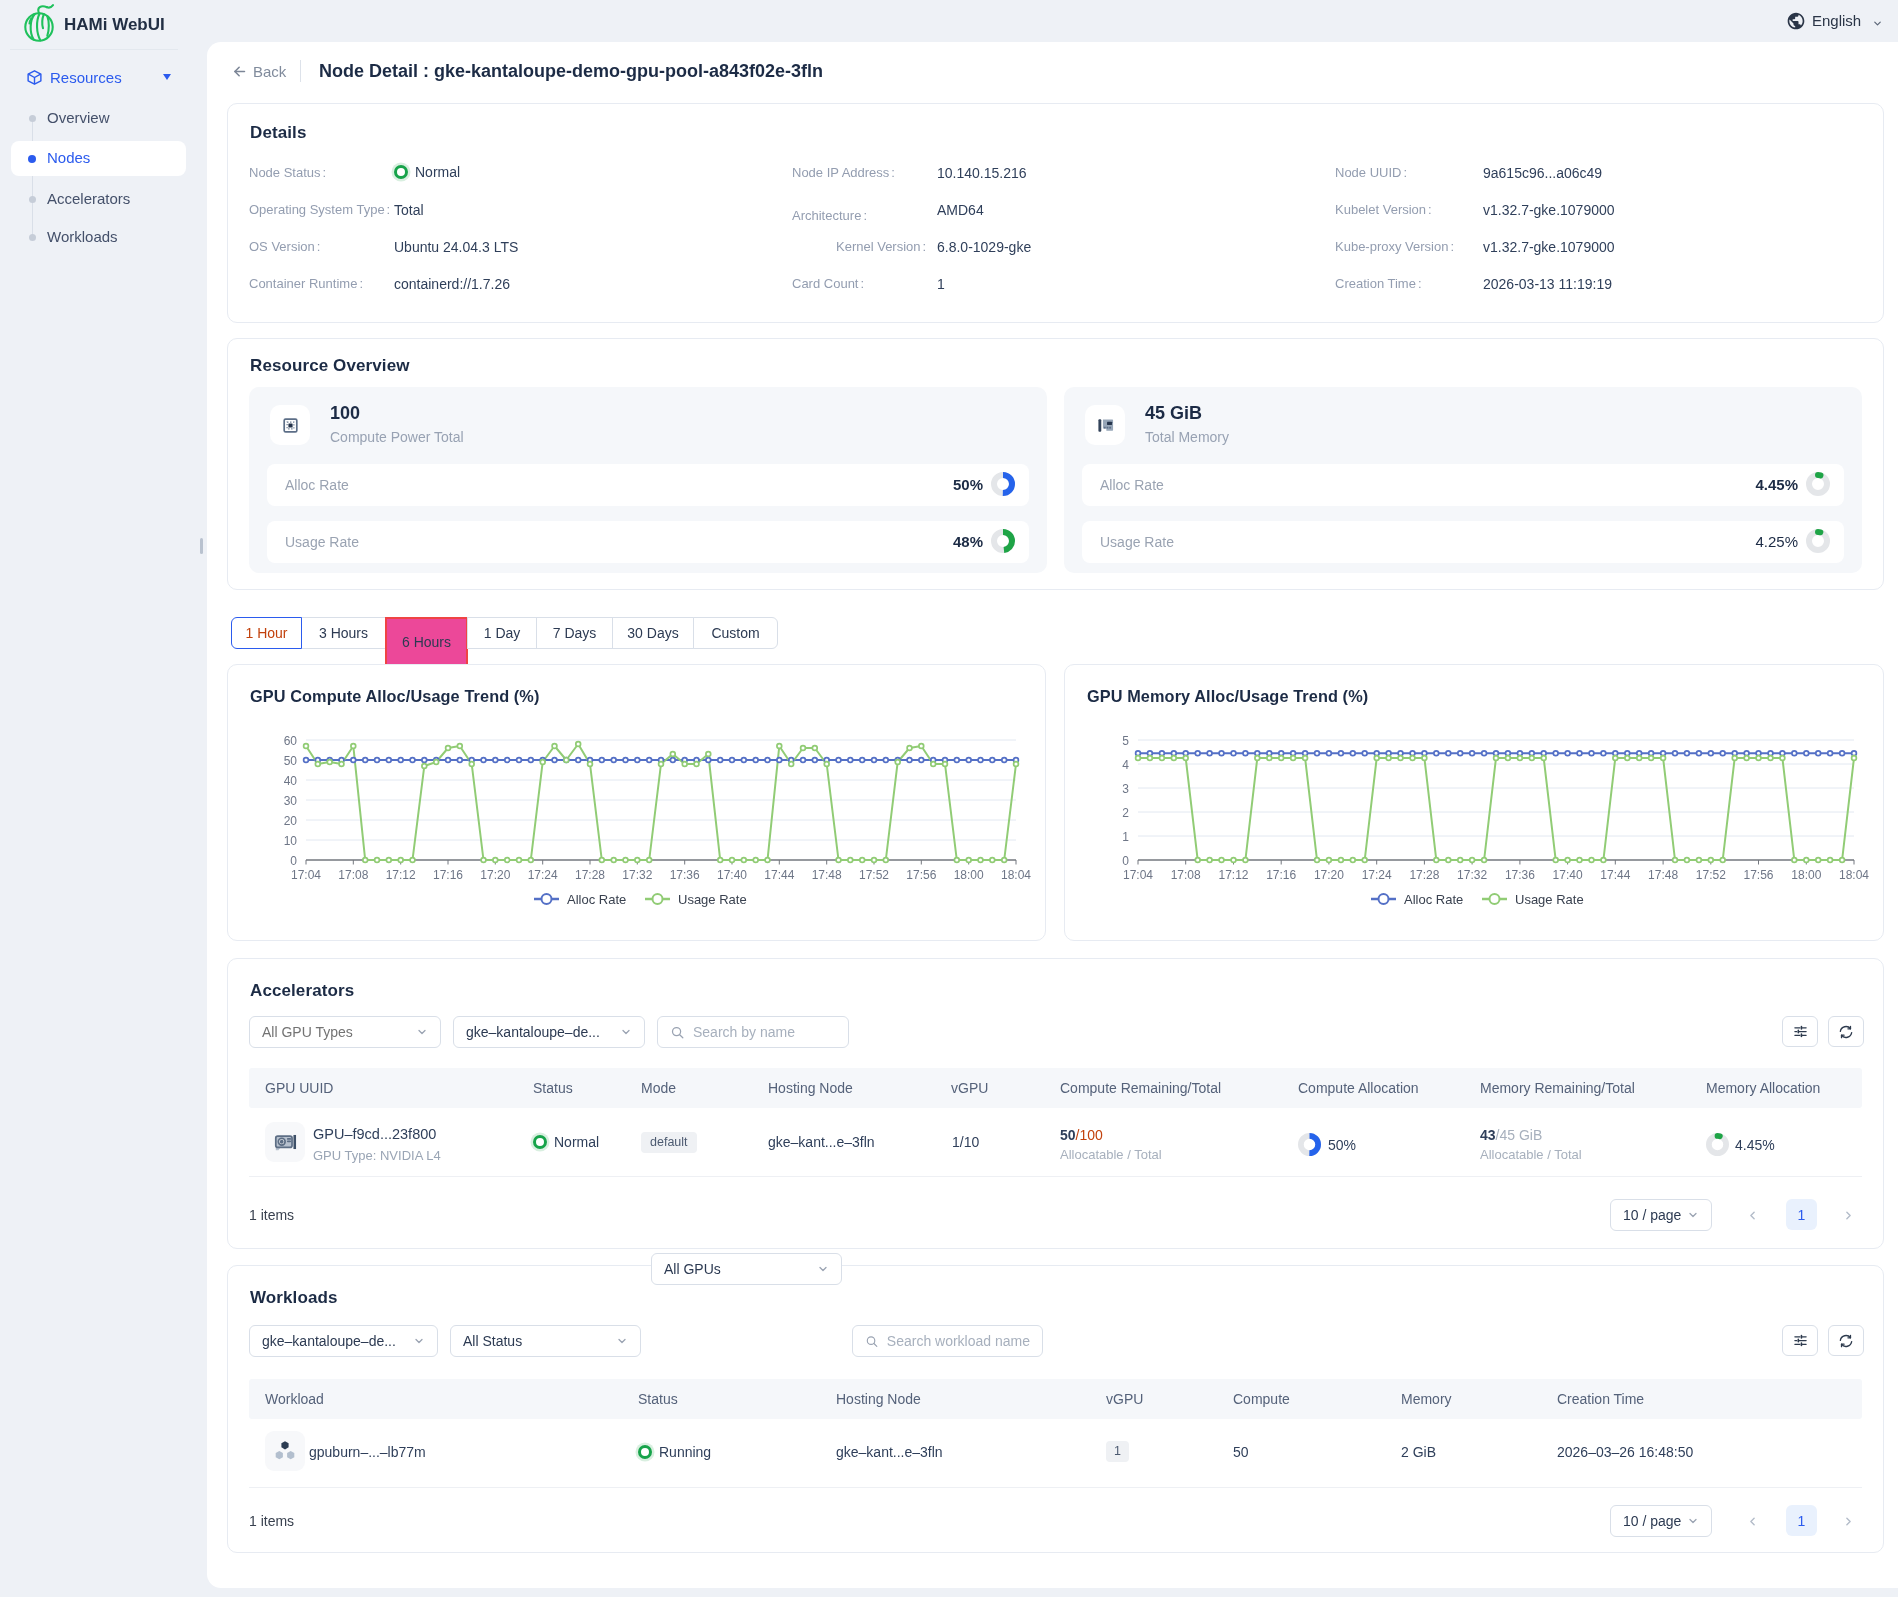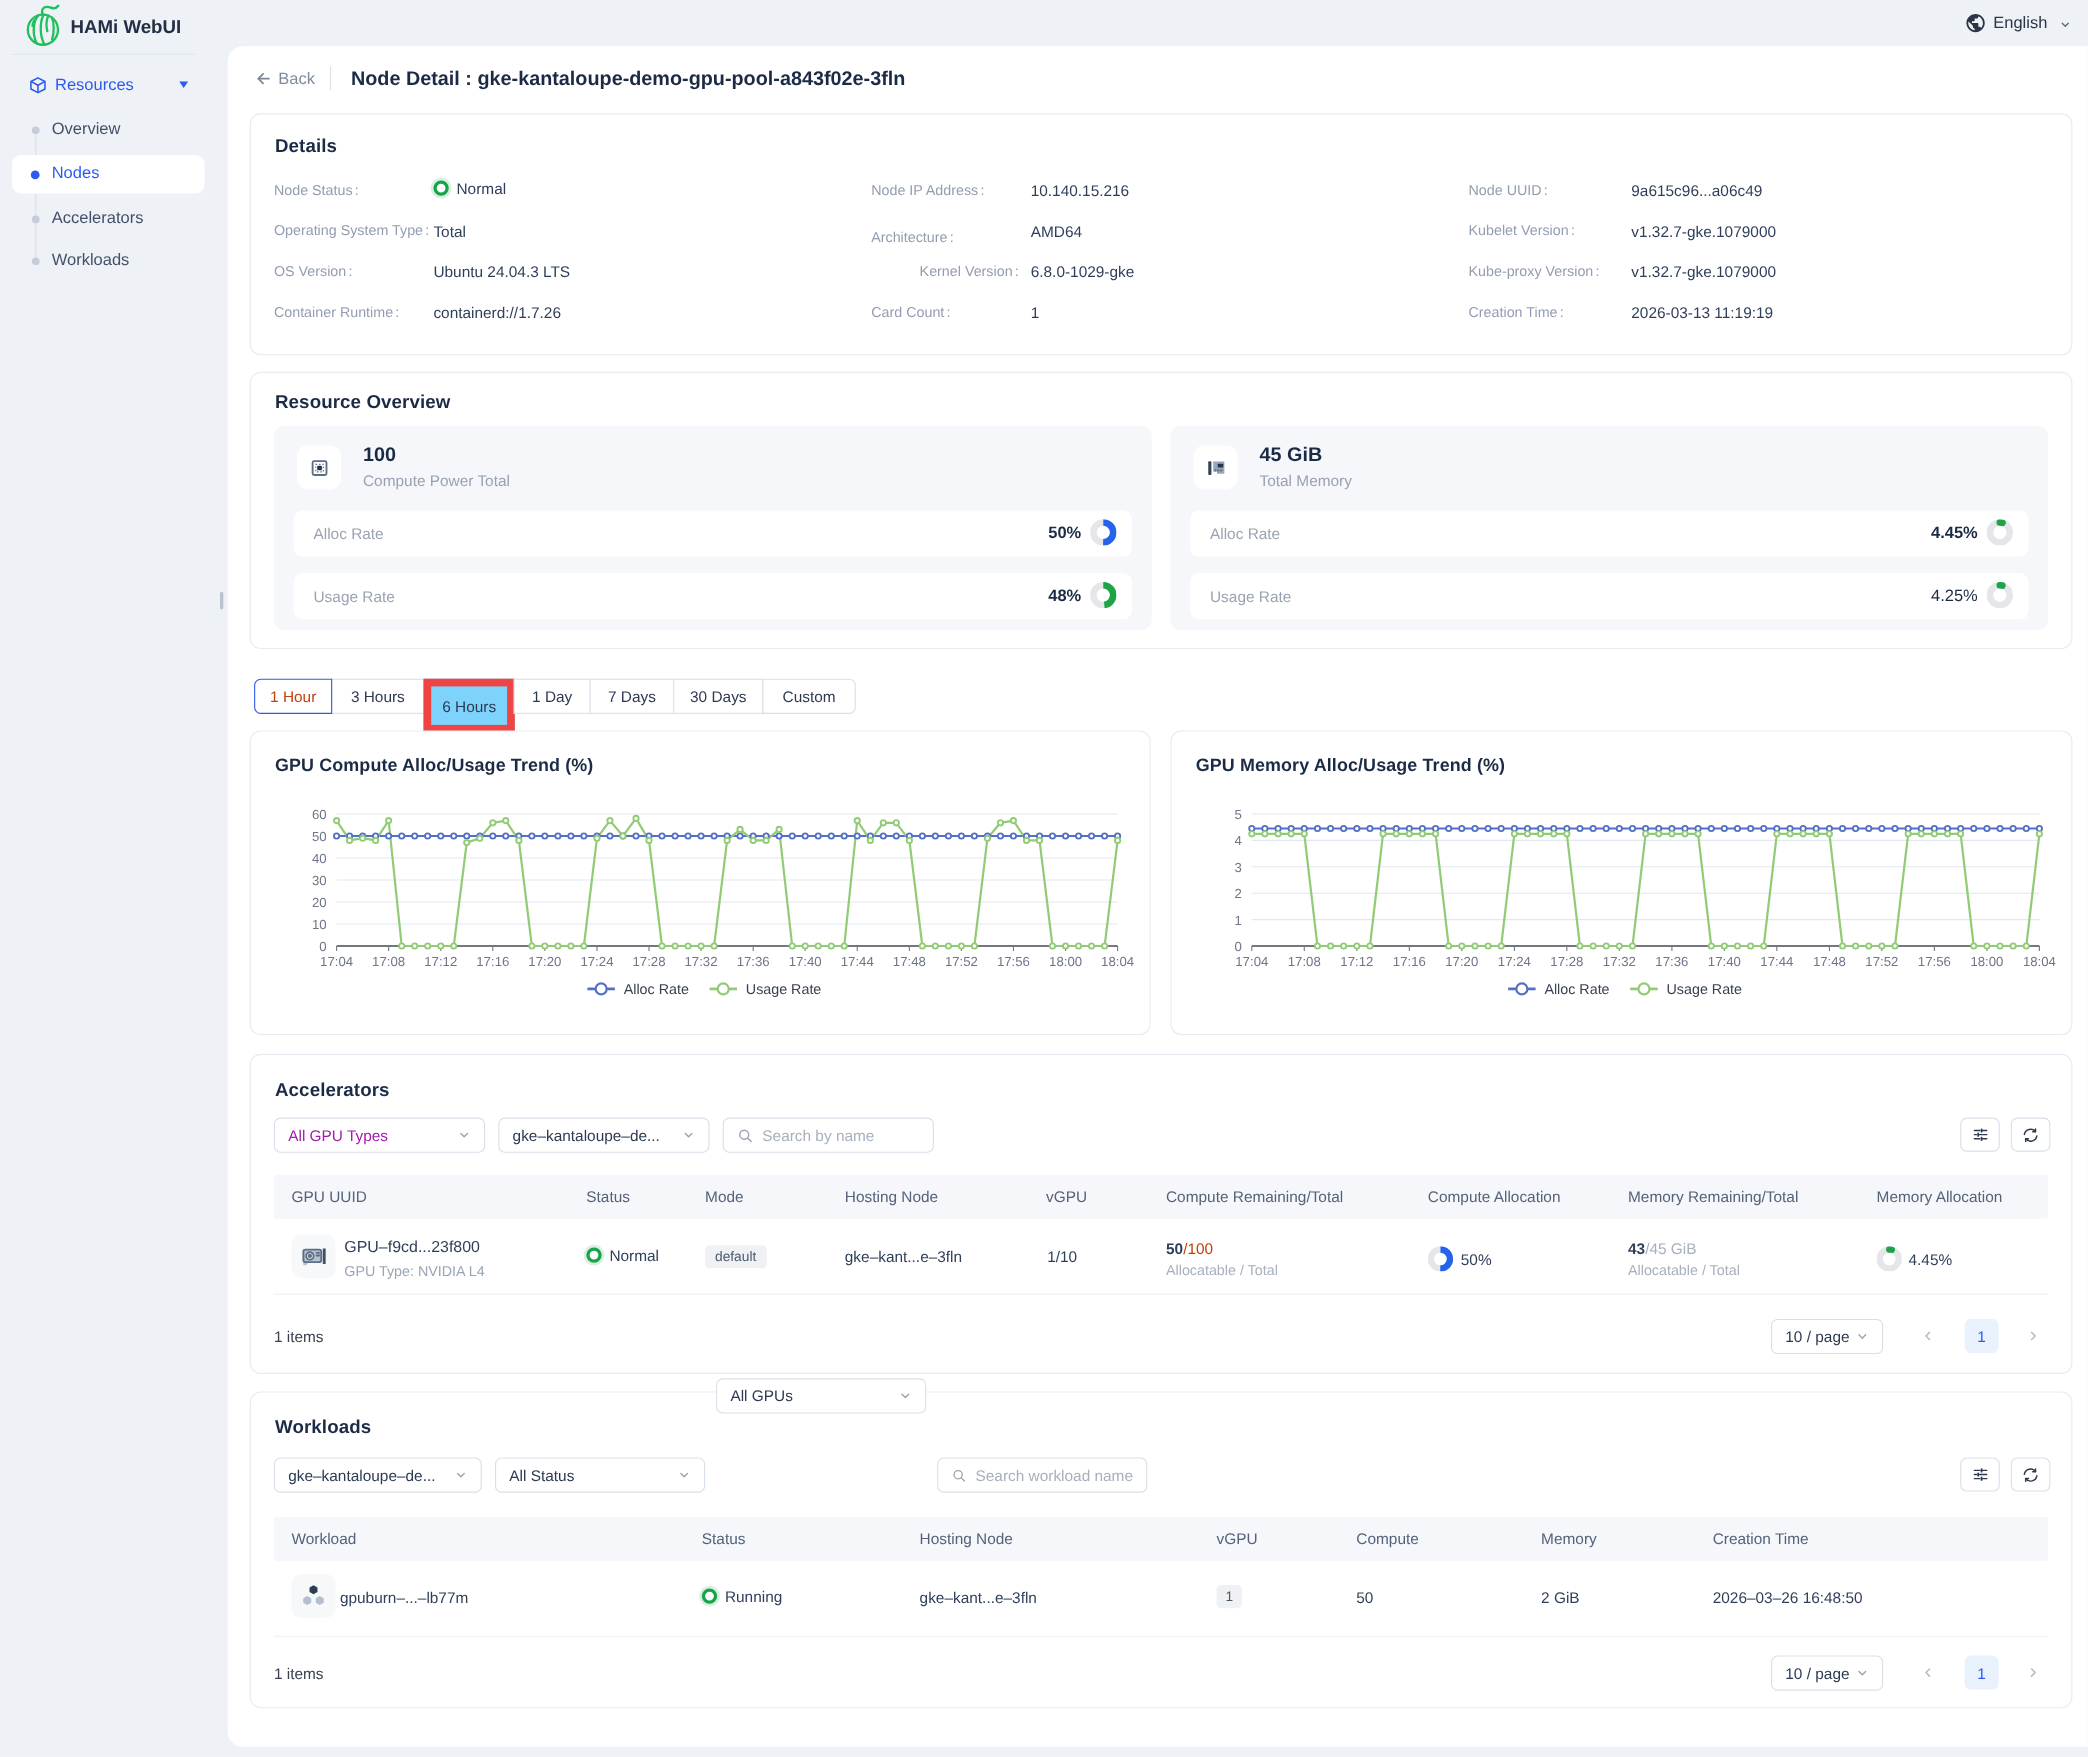--- a/index.html
+++ b/index.html
@@ -151,21 +151,21 @@
 <div class="abs" style="left:1082px;top:521px;width:762px;height:42px;background:#fff;border-radius:8px"></div>
 <div class="abs" style="left:1100px;top:534px;font-size:14px;color:#9aa3b2">Usage Rate</div>
 <div class="abs" style="left:1708px;top:533px;font-size:15px;font-weight:400;color:#1c2b45;width:90px;text-align:right">4.25%</div>
 <div class="abs" style="left:1806px;top:529px"><svg width="24" height="24" viewBox="0 0 24 24">
       <circle cx="12.0" cy="12.0" r="9.0" fill="none" stroke="#e4e6e9" stroke-width="6.0"></circle>
       <circle cx="12.0" cy="12.0" r="9.0" fill="none" stroke="#1ea446" stroke-width="6.0" stroke-linecap="round" stroke-dasharray="2.40 56.55" transform="rotate(-90 12.0 12.0)"></circle>
     </svg></div>
 <div class="abs" style="left:231px;top:617px;height:32px;display:flex">
 <div style="width:71px;height:32px;background:#fff;display:flex;align-items:center;justify-content:center;font-size:14px;border:1px solid #2b5bee;color:#c2410c;z-index:2;border-radius:6px 0 0 6px;">1 Hour</div>
 <div style="width:85px;height:32px;background:#fff;display:flex;align-items:center;justify-content:center;font-size:14px;border:1px solid #d9dfe8;color:#2c3a52;margin-left:-1px;">3 Hours</div>
-<div style="width:83px;height:49px;background:#7dd3fc;display:flex;align-items:center;justify-content:center;font-size:14px;border:7px solid #ef4444;color:#2c3a52;margin-left:-1px;">6 Hours</div>
+<div style="width:83px;height:49px;background:#ec4899;display:flex;align-items:center;justify-content:center;font-size:14px;border:2px solid #ef4444;color:#2c3a52;margin-left:-1px;">6 Hours</div>
 <div style="width:70px;height:32px;background:#fff;display:flex;align-items:center;justify-content:center;font-size:14px;border:1px solid #d9dfe8;color:#2c3a52;margin-left:-1px;">1 Day</div>
 <div style="width:77px;height:32px;background:#fff;display:flex;align-items:center;justify-content:center;font-size:14px;border:1px solid #d9dfe8;color:#2c3a52;margin-left:-1px;">7 Days</div>
 <div style="width:82px;height:32px;background:#fff;display:flex;align-items:center;justify-content:center;font-size:14px;border:1px solid #d9dfe8;color:#2c3a52;margin-left:-1px;">30 Days</div>
 <div style="width:85px;height:32px;background:#fff;display:flex;align-items:center;justify-content:center;font-size:14px;border:1px solid #d9dfe8;color:#2c3a52;margin-left:-1px;border-radius:0 6px 6px 0;">Custom</div>
 </div>
 
 <div class="card" style="left:227px;top:664px;height:277px;width:819px">
   <div class="ctitle" style="position:absolute;left:22px;top:22px;font-size:16.3px">GPU Compute Alloc/Usage Trend (%)</div>
   <div style="position:absolute;left:0;top:0"><svg width="819" height="277" viewBox="0 0 819 277" xmlns="http://www.w3.org/2000/svg" font-family="Liberation Sans, sans-serif">
         <line x1="78" y1="175.0" x2="788" y2="175.0" stroke="#e2e8f1" stroke-width="1"></line>
@@ -527,21 +527,21 @@
           <circle cx="123.5" cy="0" r="5" fill="#fff" stroke="#91cc75" stroke-width="2"></circle>
           <text x="144" y="4.5" font-size="13" fill="#39414f">Usage Rate</text>
         </g>
       </svg></div>
 </div>
 
 <div class="card" style="top:958px;height:291px">
   <div class="ctitle" style="position:absolute;left:22px;top:22px">Accelerators</div>
 </div>
 <div class="sel" style="left:249px;top:1016px;width:192px">
-    <span style="color:#a21caf">All GPU Types</span>
+    <span style="color:#737373">All GPU Types</span>
     <svg width="12" height="12" viewBox="0 0 24 24" style="transform:rotate(0deg)" fill="none" stroke="#9aa3b2" stroke-width="2.6" stroke-linecap="round" stroke-linejoin="round">
       <path d="M6 9 l6 6 6-6"></path>
     </svg>
   </div>
 <div class="sel" style="left:453px;top:1016px;width:192px">
     <span style="color:#2c3a52">gke–kantaloupe–de...</span>
     <svg width="12" height="12" viewBox="0 0 24 24" style="transform:rotate(0deg)" fill="none" stroke="#9aa3b2" stroke-width="2.6" stroke-linecap="round" stroke-linejoin="round">
       <path d="M6 9 l6 6 6-6"></path>
     </svg>
   </div>

